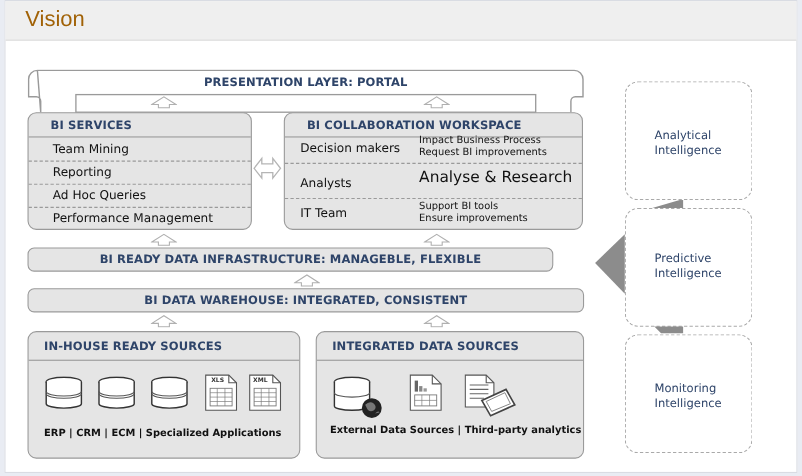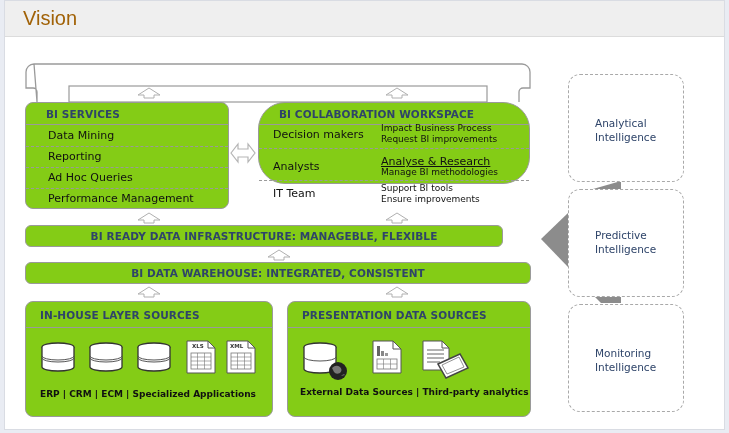--- a/index.html
+++ b/index.html
@@ -3,21 +3,21 @@
 <meta charset="utf-8">
 <style>
   * { box-sizing: border-box; margin: 0; padding: 0; }
   html, body { width: 729px; height: 433px; background: #e9ecf3; overflow: hidden; }
   body { font-family: "DejaVu Sans", sans-serif; position: relative; }
 
   .frame { position: absolute; left: 4px; top: 0; width: 721px; height: 430px; background: #ffffff; border: 1px solid #d9dce3; }
   .header { position: absolute; left: 0; top: 0; width: 719px; height: 36px; background: #efefef; border-bottom: 1px solid #dcdcdc; }
   .header-title { position: absolute; left: 18px; top: 6px; font-family: "Liberation Sans", sans-serif; font-size: 20px; color: #a16207; }
 
-  .box { position: absolute; border: 1.3px solid #9a9a9a; border-radius: 8px; background: #84cc16; }
+  .box { position: absolute; border: 1.3px solid #9a9a9a; border-radius: 8px; background: #e5e5e5; }
   .navy { color: #2e4469; font-weight: bold; font-size: 10.5px; letter-spacing: 0.1px; }
   .center-label { position: absolute; left: 0; right: 0; text-align: center; }
 
   .panel-header { position: absolute; left: 0; right: 0; top: 0; height: 22px; border-bottom: 1px solid #9a9a9a; padding-left: 20px; line-height: 22px; }
   .row { position: absolute; left: 0; right: 0; border-bottom: 1px dashed #9a9a9a; font-size: 11px; color: #111; }
   .row:last-child { border-bottom: none; }
 
   .up-arrow { position: absolute; width: 24px; height: 12px; }
 
   .side-box { position: absolute; border: 1px dashed #a9a9a9; border-radius: 12px; background: #fff; }
@@ -30,51 +30,51 @@
 
 <div class="frame">
   <div class="header">
     <div class="header-title">Vision</div>
   </div>
 
   <svg style="position:absolute;left:20px;top:62px;" width="506" height="40">
     <path d="M9 1 H497 A8 8 0 0 1 505 9 V25 H498 A4 4 0 0 0 494 29 V39 M12 39 V29 A4 4 0 0 0 8 25 H1 V9 A8 8 0 0 1 9 1 Z" fill="#fff" stroke="#9a9a9a" stroke-width="1.3"></path>
     <rect x="44" y="23" width="418" height="16" fill="#fff" stroke="#9a9a9a" stroke-width="1.2"></rect>
   </svg>
+  <div class="navy center-label" style="left:20px;width:506px;top:68px;">PRESENTATION LAYER: PORTAL</div>
 
   <svg class="up-arrow" style="left:132px;top:86px;" viewBox="0 0 24 12">
       <path d="M1 8 L12 1 L23 8 H17 V11 H7 V8 Z" fill="#fff" stroke="#b0b0b0" stroke-width="1"></path>
     </svg>
   <svg class="up-arrow" style="left:380px;top:86px;" viewBox="0 0 24 12">
       <path d="M1 8 L12 1 L23 8 H17 V11 H7 V8 Z" fill="#fff" stroke="#b0b0b0" stroke-width="1"></path>
     </svg>
 
   <div class="box" style="left:20px;top:101px;width:204px;height:107px;">
     <div class="panel-header navy">BI SERVICES</div>
-    <div class="row" style="top:23px;height:21px;padding:3px 0 0 22px;"><span>Data Mining</span></div>
+    <div class="row" style="top:23px;height:21px;padding:3px 0 0 22px;"><span>Team Mining</span></div>
     <div class="row" style="top:44px;height:21px;padding:3px 0 0 22px;"><span>Reporting</span></div>
     <div class="row" style="top:65px;height:21px;padding:3px 0 0 22px;"><span>Ad Hoc Queries</span></div>
     <div class="row" style="top:86px;height:20px;padding:3px 0 0 22px;border-bottom:none;"><span>Performance Management</span></div>
   </div>
 
   <svg style="position:absolute;left:224px;top:140px;" width="28" height="24" viewBox="0 0 28 24">
     <path d="M2 12 L9 3 V8 H19 V3 L26 12 L19 21 V16 H9 V21 Z" fill="#fff" stroke="#b5b5b5" stroke-width="1.2"></path>
   </svg>
 
-  <div class="box" style="left:253px;top:101px;width:272px;height:82px;border-radius:27px;">
+  <div class="box" style="left:253px;top:101px;width:272px;height:107px;">
     <div class="panel-header navy">BI COLLABORATION WORKSPACE</div>
     <div class="row" style="top:18px;height:28px;">
       <span style="position:absolute;left:14px;top:7px;font-size:11px;">Decision makers</span>
       <span style="position:absolute;left:122px;top:2px;font-size:9px;line-height:11px;">Impact Business Process</span>
       <span style="position:absolute;left:122px;top:13px;font-size:9px;line-height:11px;">Request BI improvements</span>
     </div>
     <div class="row" style="top:51px;height:27px;">
       <span style="position:absolute;left:14px;top:6px;font-size:11px;">Analysts</span>
-      <span style="position:absolute;left:122px;top:2px;font-size:11px;line-height:11px;text-decoration:underline;">Analyse &amp; Research</span>
-      <span style="position:absolute;left:122px;top:13px;font-size:9px;line-height:11px;">Manage BI methodologies</span>
+      <span style="position:absolute;left:122px;top:2px;font-size:14px;line-height:11px;">Analyse &amp; Research</span>
     </div>
     <div class="row" style="top:78px;height:28px;border-bottom:none;">
       <span style="position:absolute;left:14px;top:6px;font-size:11px;">IT Team</span>
       <span style="position:absolute;left:122px;top:2px;font-size:9px;line-height:11px;">Support BI tools</span>
       <span style="position:absolute;left:122px;top:13px;font-size:9px;line-height:11px;">Ensure improvements</span>
     </div>
   </div>
 
   <svg class="up-arrow" style="left:132px;top:211px;" viewBox="0 0 24 12">
       <path d="M1 8 L12 1 L23 8 H17 V11 H7 V8 Z" fill="#fff" stroke="#b0b0b0" stroke-width="1"></path>
@@ -94,21 +94,21 @@
     <div class="navy center-label" style="top:4px;">BI DATA WAREHOUSE: INTEGRATED, CONSISTENT</div>
   </div>
   <svg class="up-arrow" style="left:132px;top:285px;" viewBox="0 0 24 12">
       <path d="M1 8 L12 1 L23 8 H17 V11 H7 V8 Z" fill="#fff" stroke="#b0b0b0" stroke-width="1"></path>
     </svg>
   <svg class="up-arrow" style="left:380px;top:285px;" viewBox="0 0 24 12">
       <path d="M1 8 L12 1 L23 8 H17 V11 H7 V8 Z" fill="#fff" stroke="#b0b0b0" stroke-width="1"></path>
     </svg>
 
   <div class="box" style="left:20px;top:300px;width:248px;height:116px;">
-    <div class="panel-header navy" style="height:26px;line-height:26px;padding-left:14px;">IN-HOUSE LAYER SOURCES</div>
+    <div class="panel-header navy" style="height:26px;line-height:26px;padding-left:14px;">IN-HOUSE READY SOURCES</div>
     <svg style="position:absolute;left:14px;top:40px;" width="36" height="30" viewBox="0 0 36 30">
         <ellipse cx="18" cy="5" rx="16" ry="4" fill="#fff" stroke="#333" stroke-width="1.3"></ellipse>
         <path d="M2 5 V25 A16 4 0 0 0 34 25 V5" fill="#fff" stroke="#333" stroke-width="1.3"></path>
         <path d="M2 14 A16 4 0 0 0 34 14 M2 16 A16 4 0 0 0 34 16" fill="none" stroke="#555" stroke-width="1"></path>
       </svg>
     <svg style="position:absolute;left:62px;top:40px;" width="36" height="30" viewBox="0 0 36 30">
         <ellipse cx="18" cy="5" rx="16" ry="4" fill="#fff" stroke="#333" stroke-width="1.3"></ellipse>
         <path d="M2 5 V25 A16 4 0 0 0 34 25 V5" fill="#fff" stroke="#333" stroke-width="1.3"></path>
         <path d="M2 14 A16 4 0 0 0 34 14 M2 16 A16 4 0 0 0 34 16" fill="none" stroke="#555" stroke-width="1"></path>
       </svg>
@@ -132,21 +132,21 @@
           <path d="M22 1 V8 H29" fill="none" stroke="#555" stroke-width="1"></path>
           <rect x="5" y="13" width="20" height="16" fill="#fff" stroke="#777" stroke-width="0.8"></rect>
           <path d="M5 17 H25 M5 21 H25 M5 25 H25 M11.5 13 V29 M18.5 13 V29" stroke="#777" stroke-width="0.6"></path>
         </svg>
       <span style="position:absolute;left:4px;top:3px;font-size:5.5px;font-weight:bold;color:#333;">XML</span>
     </div>
     <div class="src-caption" style="left:14px;top:86px;">ERP | CRM | ECM | Specialized Applications</div>
   </div>
 
   <div class="box" style="left:282px;top:300px;width:244px;height:116px;">
-    <div class="panel-header navy" style="height:26px;line-height:26px;padding-left:14px;">PRESENTATION DATA SOURCES</div>
+    <div class="panel-header navy" style="height:26px;line-height:26px;padding-left:14px;">INTEGRATED DATA SOURCES</div>
     <svg style="position:absolute;left:14px;top:40px;" width="50" height="40" viewBox="0 0 50 40">
         <ellipse cx="18" cy="5" rx="16" ry="4" fill="#fff" stroke="#333" stroke-width="1.3"></ellipse>
         <path d="M2 5 V27 A16 4 0 0 0 34 27 V5" fill="#fff" stroke="#333" stroke-width="1.3"></path>
         <path d="M2 15 A16 4 0 0 0 34 15" fill="none" stroke="#555" stroke-width="1"></path>
         <circle cx="36" cy="29" r="9" fill="#222"></circle>
         <path d="M30 26 Q34 22 38 25 Q41 28 38 31 Q34 33 32 30 Z M39 34 Q42 31 43 33" fill="#777"></path>
       </svg>
     <svg style="position:absolute;left:84px;top:38px;" width="30" height="34" viewBox="0 0 30 34">
         <path d="M1 1 H21 L29 9 V33 H1 Z" fill="#fff" stroke="#555" stroke-width="1"></path>
         <path d="M21 1 V9 H29" fill="none" stroke="#555" stroke-width="1"></path>

